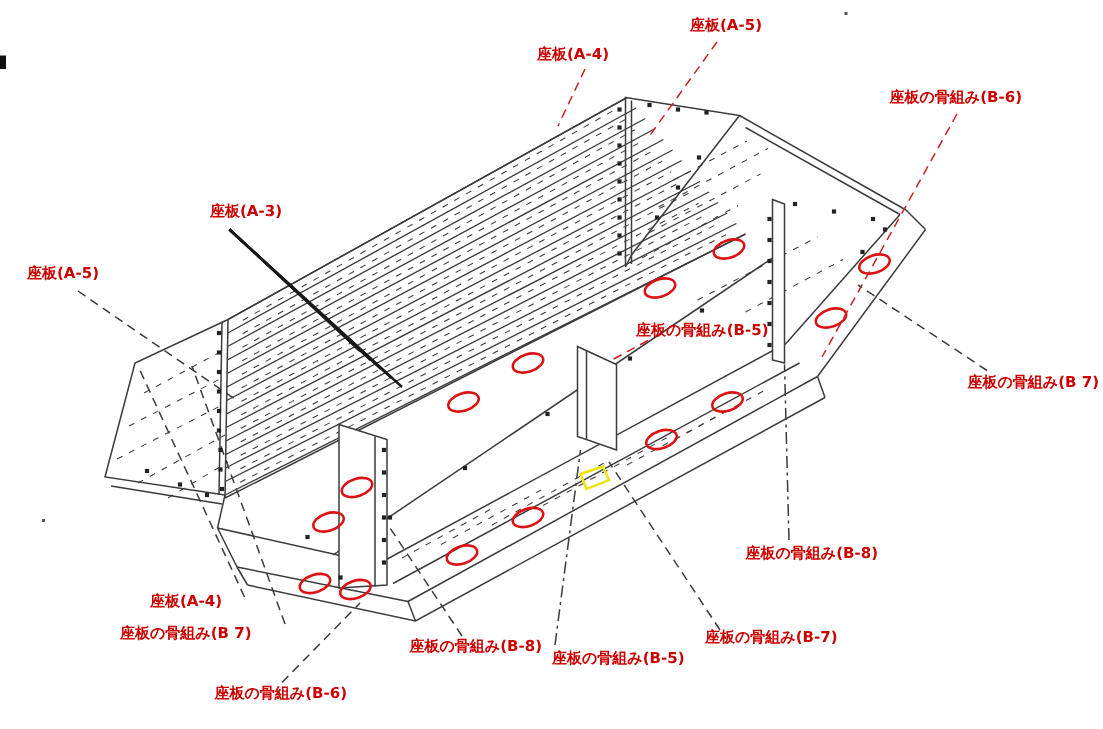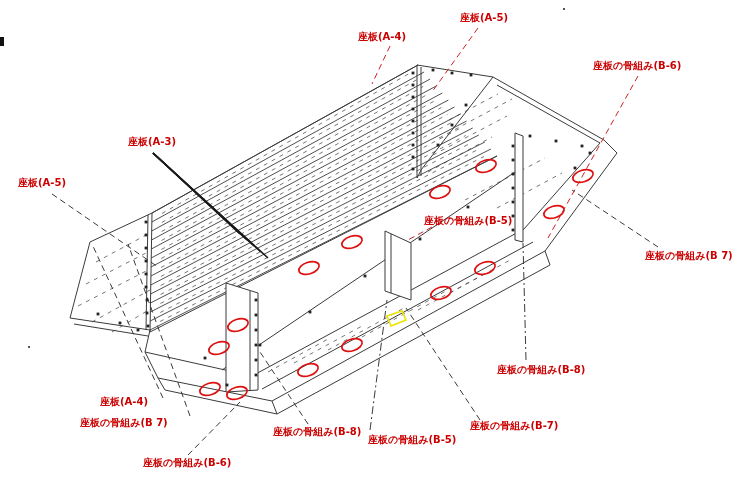--- a/index.html
+++ b/index.html
@@ -185,21 +185,21 @@
       <rect x="573.6" y="166.6" width="2.8" height="2.8" fill="#222"></rect>
       <rect x="588.6" y="151.6" width="2.8" height="2.8" fill="#222"></rect>
       <rect x="0" y="37" width="4" height="9" fill="#111"></rect>
       <rect x="28" y="346" width="2" height="2" fill="#555"></rect>
       <rect x="563" y="8" width="2" height="2" fill="#555"></rect>
     </svg>
   <div id="labels">
       <div class="part-label" style="left: 358px; top: 31px; color: rgb(204, 0, 0);">座板(A-4)</div>
       <div class="part-label" style="left: 460px; top: 12px; color: rgb(204, 0, 0);">座板(A-5)</div>
       <div class="part-label" style="left: 593px; top: 60px; color: rgb(204, 0, 0);">座板の骨組み(B-6)</div>
-      <div class="part-label" style="left: 128px; top: 136px; color: rgb(204, 0, 0);">座板(A-3)</div>
+      <div class="part-label" style="left: 140px; top: 136px; color: rgb(204, 0, 0);">座板(A-3)</div>
       <div class="part-label" style="left: 18px; top: 177px; color: rgb(204, 0, 0);">座板(A-5)</div>
       <div class="part-label" style="left: 424px; top: 215px; color: rgb(204, 0, 0);">座板の骨組み(B-5)</div>
       <div class="part-label" style="left: 645px; top: 250px; color: rgb(204, 0, 0);">座板の骨組み(B 7)</div>
       <div class="part-label" style="left: 497px; top: 364px; color: rgb(204, 0, 0);">座板の骨組み(B-8)</div>
       <div class="part-label" style="left: 100px; top: 396px; color: rgb(204, 0, 0);">座板(A-4)</div>
       <div class="part-label" style="left: 80px; top: 417px; color: rgb(204, 0, 0);">座板の骨組み(B 7)</div>
       <div class="part-label" style="left: 143px; top: 457px; color: rgb(204, 0, 0);">座板の骨組み(B-6)</div>
       <div class="part-label" style="left: 273px; top: 426px; color: rgb(204, 0, 0);">座板の骨組み(B-8)</div>
       <div class="part-label" style="left: 368px; top: 434px; color: rgb(204, 0, 0);">座板の骨組み(B-5)</div>
       <div class="part-label" style="left: 470px; top: 420px; color: rgb(204, 0, 0);">座板の骨組み(B-7)</div>

